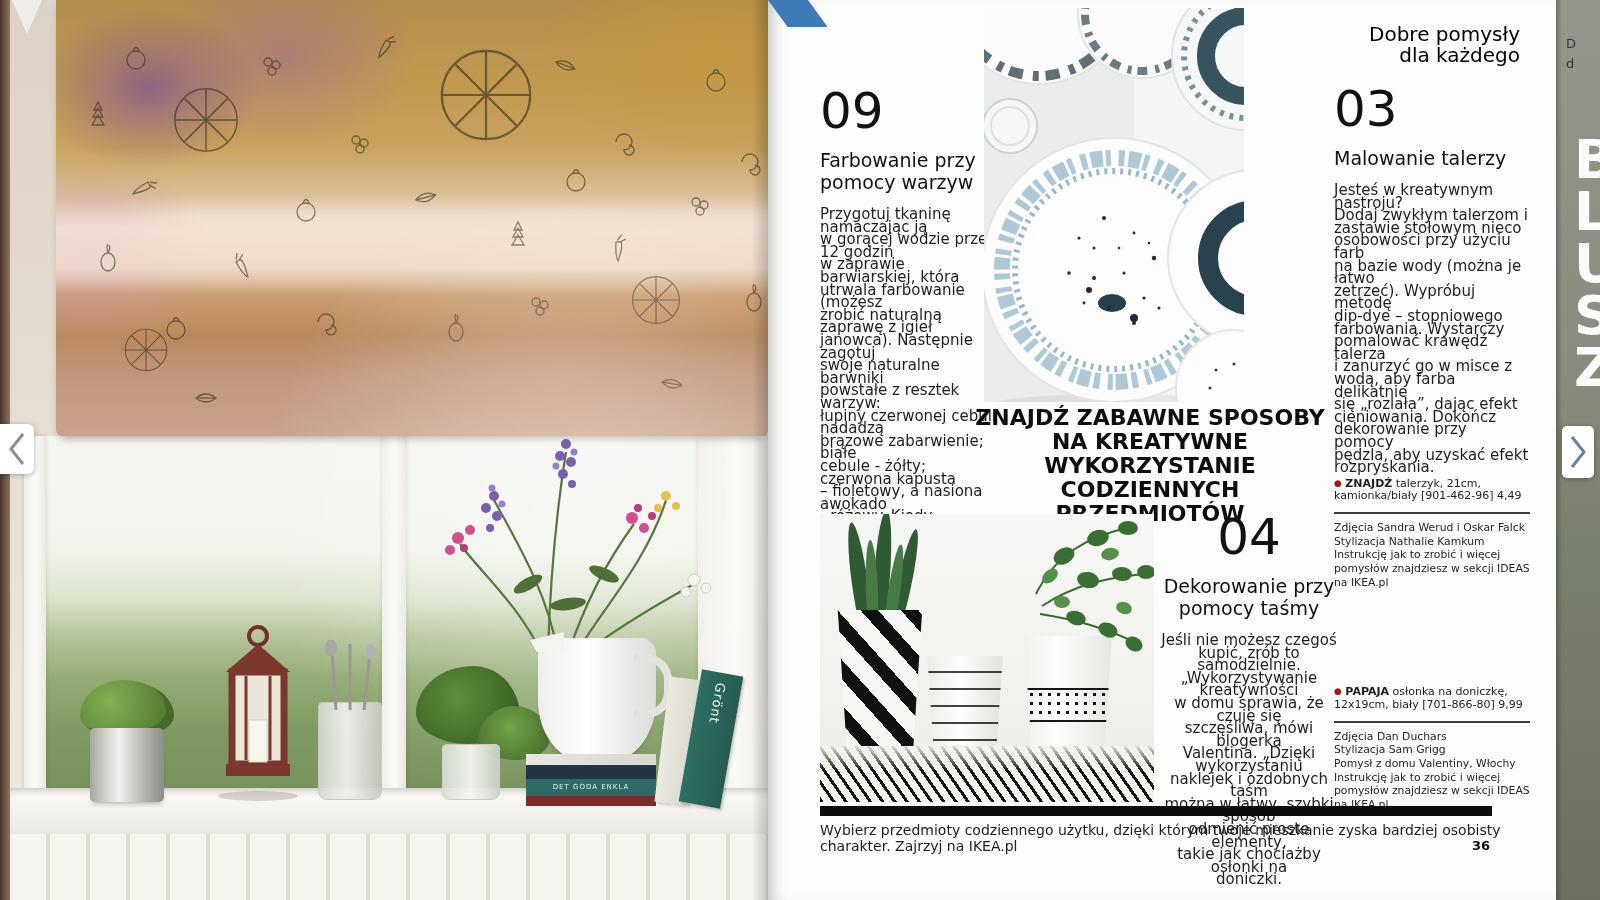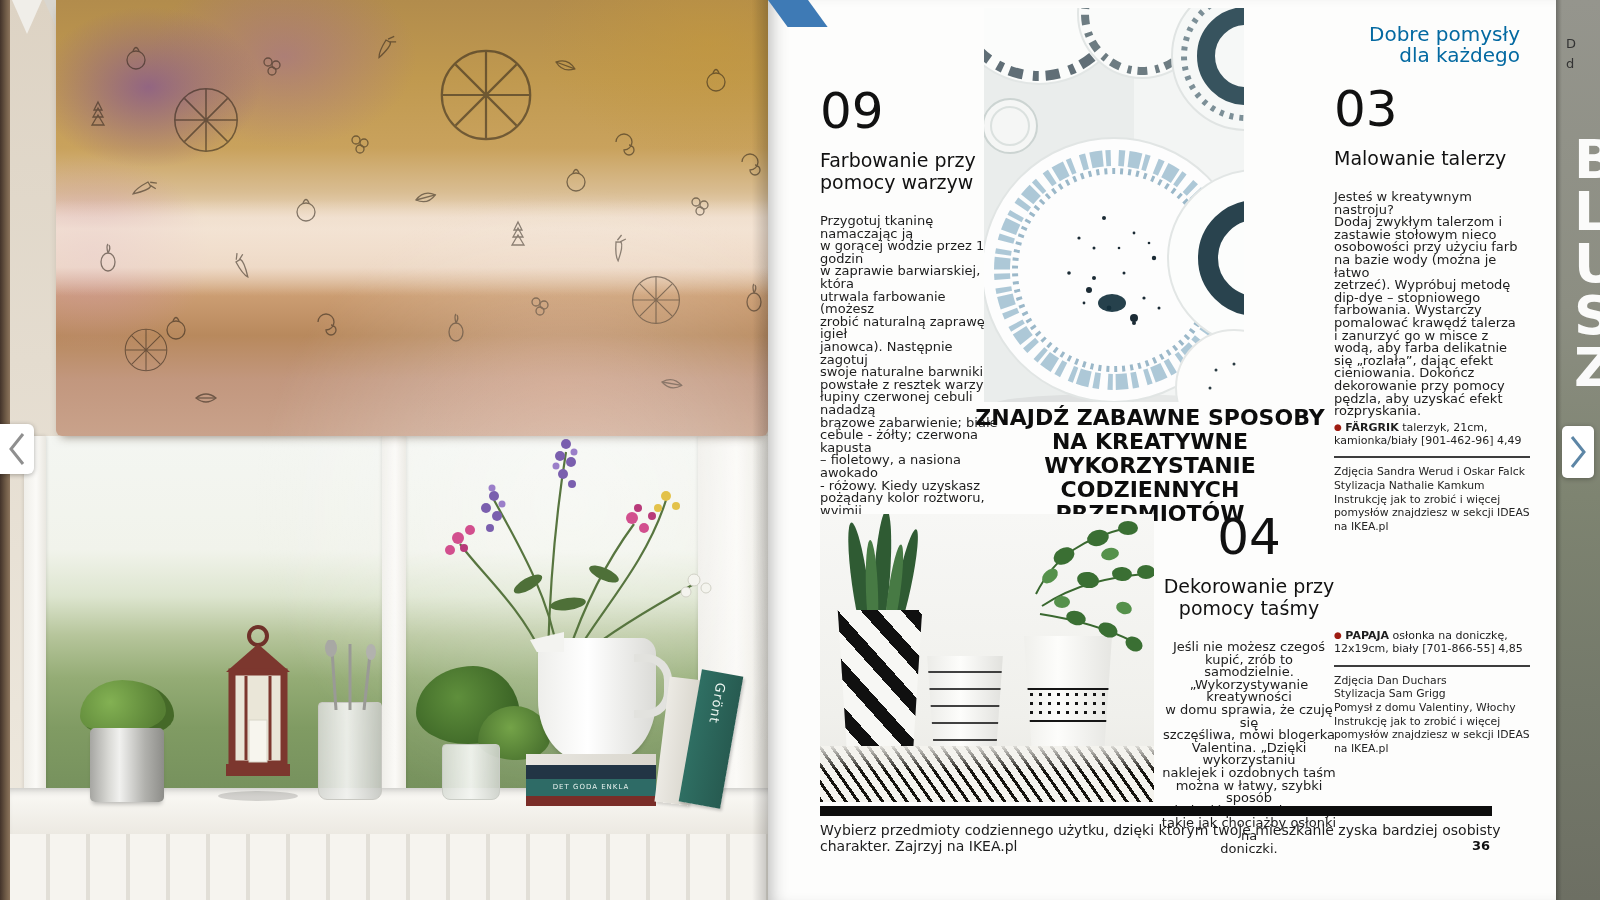--- a/index.html
+++ b/index.html
@@ -101,38 +101,38 @@
   #lantern { left:192px; top:624px; width:112px; height:180px; z-index:6; }
 
   
   #page { left:768px; top:0; width:788px; height:900px; background:#fdfdfc;
     box-shadow:inset 14px 0 18px -12px rgba(0,0,0,.30); color:#161616; }
   #bookmark { left:20px; top:0; width:40px; height:27px; background:#3e7ab5;
     transform:skewX(36deg); transform-origin:top left; }
 
   .num { font-size:50px; line-height:1.02; color:#111; }
   .sec-heading { font-size:19px; line-height:1.16; margin-top:12px; color:#111; }
-  .body-txt { font-size:13px; line-height:12.6px; margin-top:22px; color:#1d1d1d; }
+  .body-txt { font-size:15px; line-height:12.6px; margin-top:15px; color:#1d1d1d; }
   .product { font-size:11px; line-height:12.8px; margin-top:3px; color:#1d1d1d; }
   .product b { font-weight:bold; }
   .bullet { color:#9e1c12; font-size:9px; vertical-align:1px; }
   .rule { border-top:2px solid #3d3d3d; width:100%; margin-top:9px; }
   .credits { font-size:10.8px; line-height:13.6px; margin-top:7px; color:#242424; }
 
   #col1 { left:52px; top:86px; width:178px; }
   #col1 .rule { width:182px; }
 
   #plates-photo { left:216px; top:8px; width:260px; height:394px; overflow:hidden; background:#edefee; }
 
   #headline { left:206px; top:406px; width:352px; text-align:center;
     font-size:22px; font-weight:bold; line-height:24px; color:#0d0d0d; }
 
   #col3 { left:566px; top:0; width:196px; }
   #col3-header { position:absolute; top:24px; right:10px; text-align:right;
-    font-size:20px; line-height:21px; color:#0369a1; }
+    font-size:20px; line-height:21px; color:#000000; }
   #col3-flow { position:absolute; top:84px; left:0; width:196px; }
   #papaja-block { margin-top:96px; }
 
   #pots-photo { left:52px; top:514px; width:334px; height:288px; overflow:hidden;
     background:linear-gradient(180deg,#f7f7f5,#f0f0ec 70%,#eae9e4); }
   #pots-cloth { left:0; bottom:0; width:334px; height:56px;
     background:repeating-linear-gradient(55deg,#15130e 0 3px,#f4f3ee 3px 10px); }
   #pots-cloth::before { content:""; position:absolute; inset:0;
     background:linear-gradient(180deg, rgba(244,243,238,.9), transparent 45%); }
   .pot { position:absolute; clip-path:polygon(6% 0,94% 0,84% 100%,16% 100%); }
@@ -464,32 +464,32 @@
 dip-dye – stopniowego
 farbowania. Wystarczy
 pomalować krawędź talerza
 i zanurzyć go w misce z
 wodą, aby farba delikatnie
 się „rozlała”, dając efekt
 cieniowania. Dokończ
 dekorowanie przy pomocy
 pędzla, aby uzyskać efekt
 rozpryskania.</div>
-        <div class="product pre"><span class="bullet">●</span> <b>FÄRGRIK</b><span> talerzyk, 21cm,
+        <div class="product pre"><span class="bullet">●</span> <b>ZNAJDŹ</b><span> talerzyk, 21cm,
 kamionka/biały [901-462-96] 4,49</span></div>
         <div class="rule"></div>
         <div class="credits pre">Zdjęcia Sandra Werud i Oskar Falck
 Stylizacja Nathalie Kamkum
 Instrukcję jak to zrobić i więcej
 pomysłów znajdziesz w sekcji IDEAS
 na IKEA.pl</div>
 
         <div id="papaja-block">
           <div class="product pre"><span class="bullet">●</span> <b>PAPAJA</b><span> osłonka na doniczkę,
-12x19cm, biały [701-866-55] 4,85</span></div>
+12x19cm, biały [701-866-80] 9,99</span></div>
           <div class="rule"></div>
           <div class="credits pre">Zdjęcia Dan Duchars
 Stylizacja Sam Grigg
 Pomysł z domu Valentiny, Włochy
 Instrukcję jak to zrobić i więcej
 pomysłów znajdziesz w sekcji IDEAS
 na IKEA.pl</div>
         </div>
       </div>
     </div>

